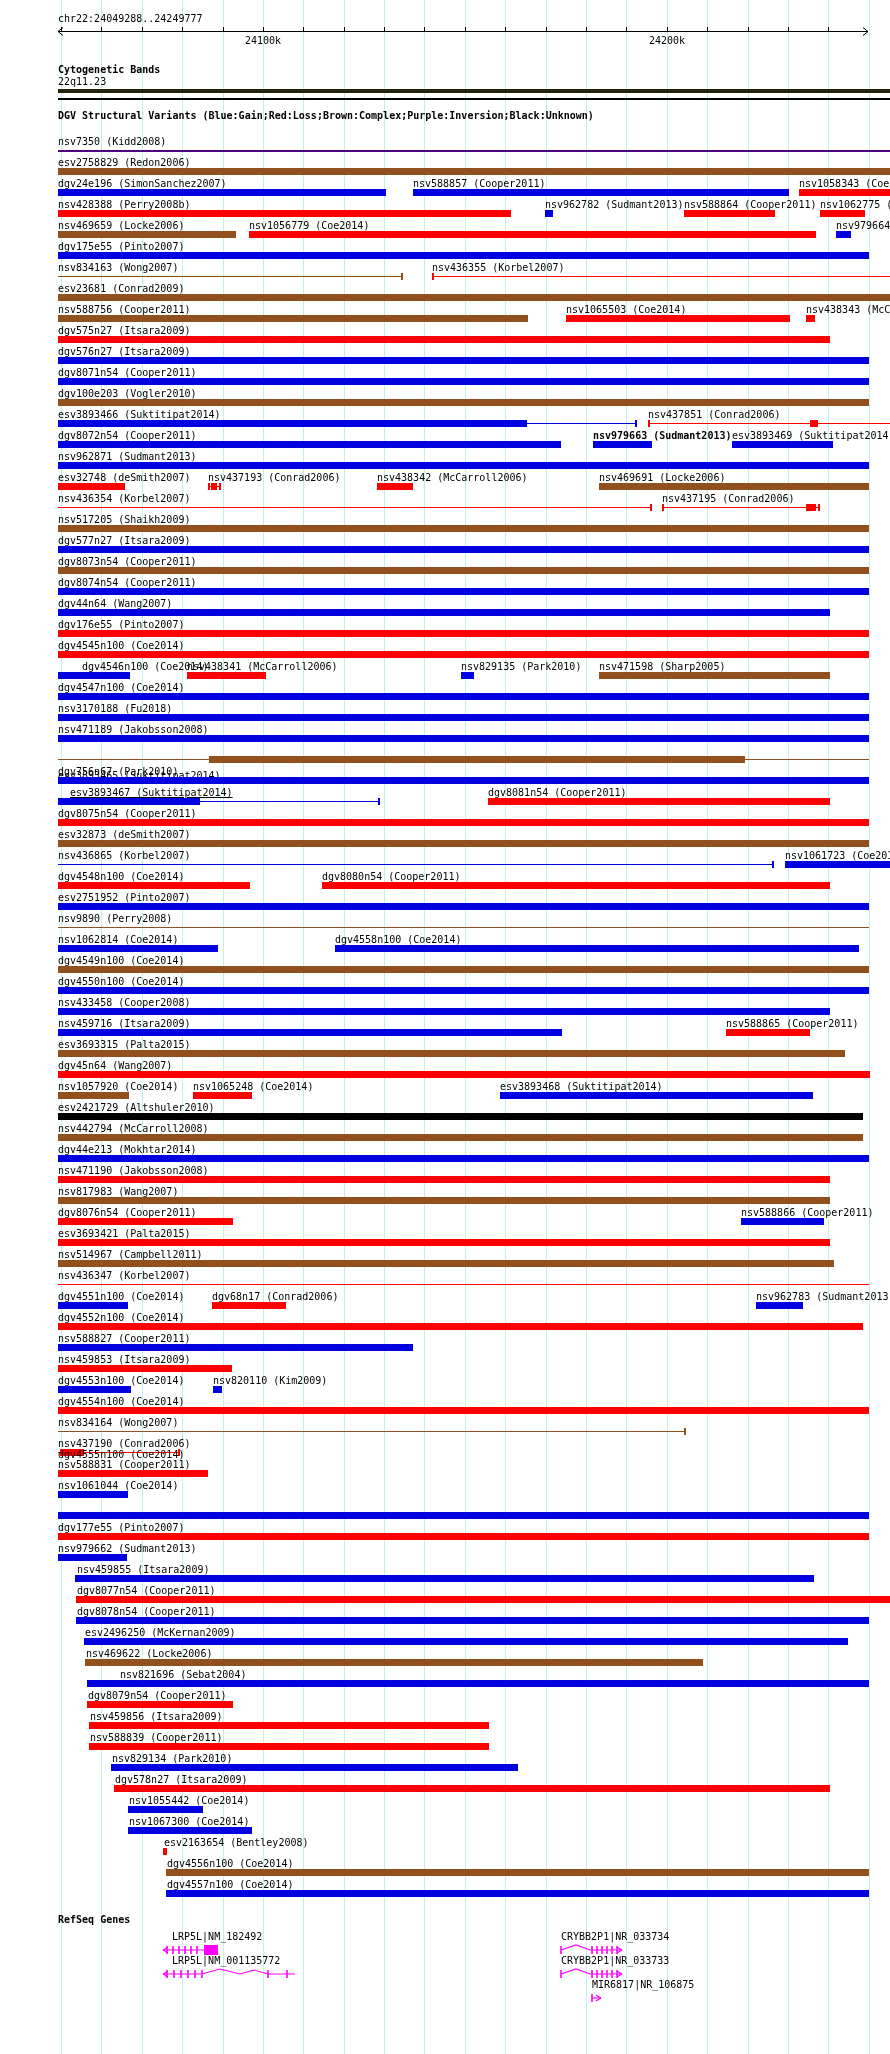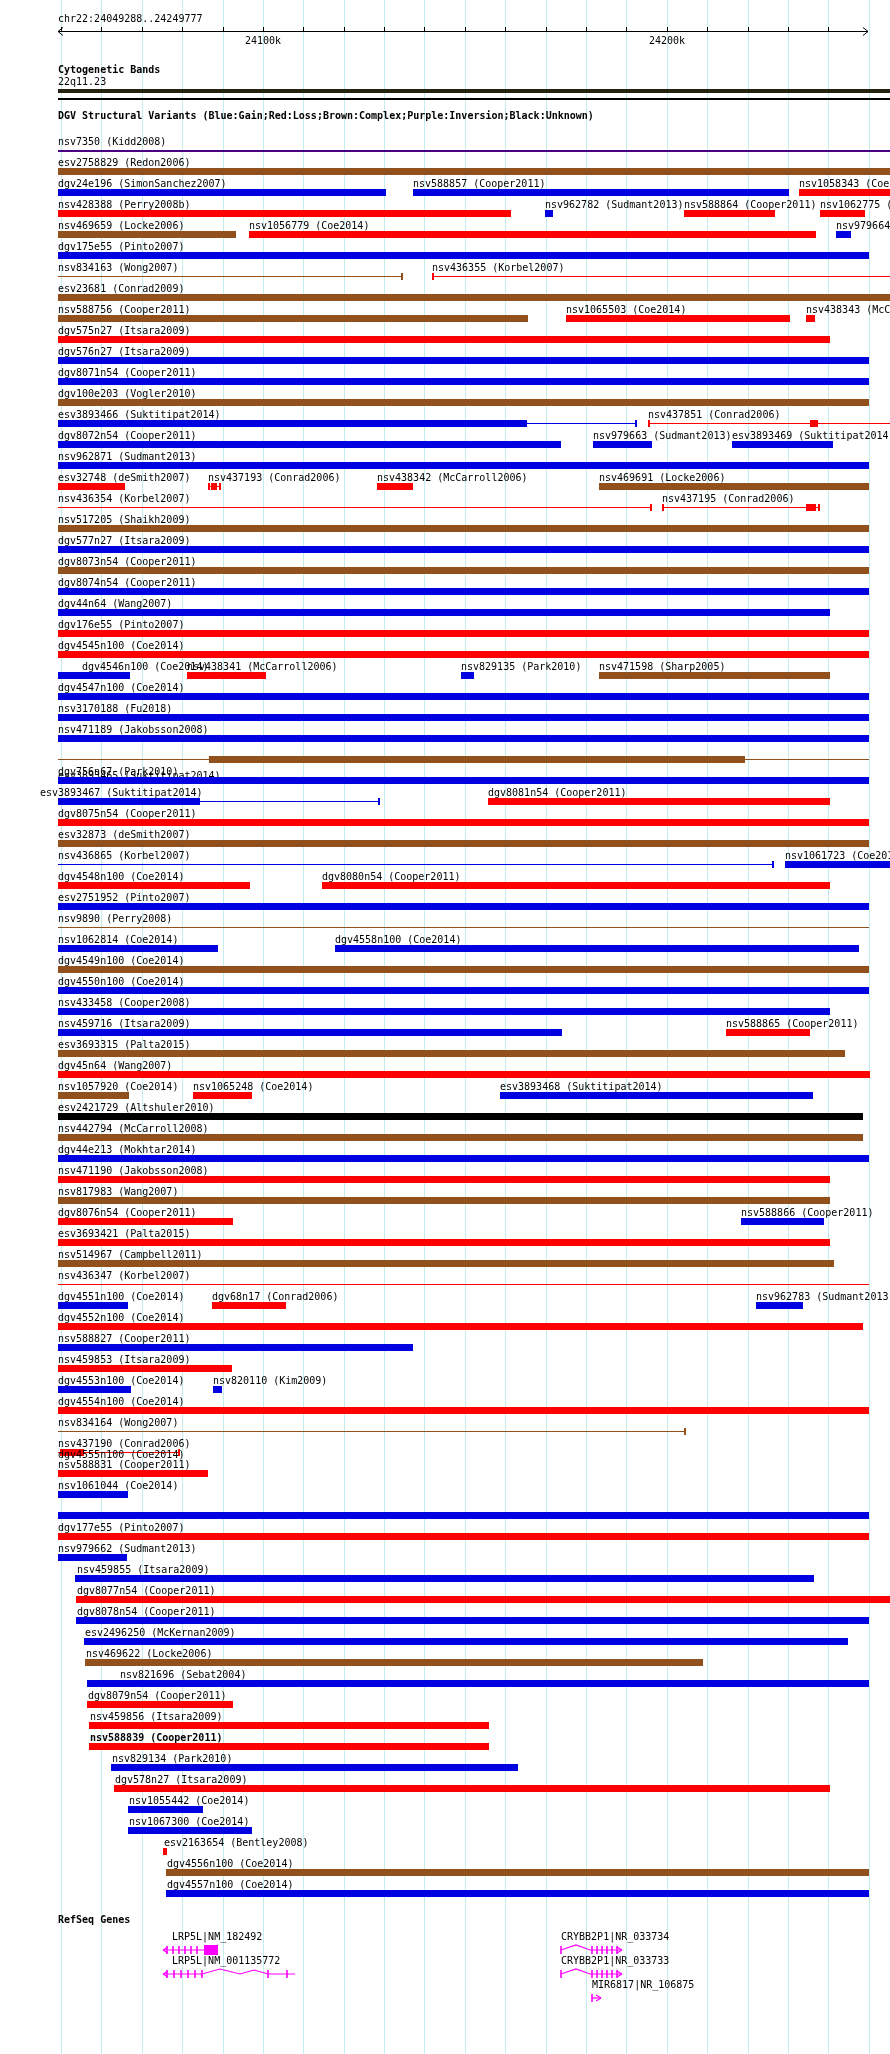--- a/index.html
+++ b/index.html
@@ -130,21 +130,21 @@
       <div class="lbl" style="left: 58px; top: 410px;">esv3893466 (Suktitipat2014)</div>
       <div class="thin" style="left: 58px; top: 423px; width: 579px; height: 1px; background: rgb(0, 0, 224);"></div>
       <div class="vtick" style="left: 635px; top: 420px; background: rgb(0, 0, 224);"></div>
       <div class="bar" style="left: 58px; top: 420px; width: 469px; background: rgb(0, 0, 224);"></div>
       <div class="lbl" style="left: 648px; top: 410px;">nsv437851 (Conrad2006)</div>
       <div class="thin" style="left: 648px; top: 423px; width: 242px; height: 1px; background: rgb(255, 0, 0);"></div>
       <div class="vtick" style="left: 648px; top: 420px; background: rgb(255, 0, 0);"></div>
       <div class="bar" style="left: 810px; top: 420px; width: 8px; background: rgb(255, 0, 0);"></div>
       <div class="lbl" style="left: 58px; top: 431px;">dgv8072n54 (Cooper2011)</div>
       <div class="bar" style="left: 58px; top: 441px; width: 503px; background: rgb(0, 0, 224);"></div>
-      <div class="lbl" style="left: 593px; top: 431px;">nsv979663 (Sudmant2013)</div>
+      <div class="lbl" style="left: 593px; top: 431px; font-weight: bold;">nsv979663 (Sudmant2013)</div>
       <div class="bar" style="left: 593px; top: 441px; width: 59px; background: rgb(0, 0, 224);"></div>
       <div class="lbl" style="left: 732px; top: 431px;">esv3893469 (Suktitipat2014)</div>
       <div class="bar" style="left: 732px; top: 441px; width: 101px; background: rgb(0, 0, 224);"></div>
       <div class="lbl" style="left: 58px; top: 452px;">nsv962871 (Sudmant2013)</div>
       <div class="bar" style="left: 58px; top: 462px; width: 811px; background: rgb(0, 0, 224);"></div>
       <div class="lbl" style="left: 58px; top: 473px;">esv32748 (deSmith2007)</div>
       <div class="bar" style="left: 58px; top: 483px; width: 67px; background: rgb(255, 0, 0);"></div>
       <div class="lbl" style="left: 208px; top: 473px;">nsv437193 (Conrad2006)</div>
       <div class="thin" style="left: 208px; top: 486px; width: 13px; height: 1px; background: rgb(255, 0, 0);"></div>
       <div class="vtick" style="left: 208px; top: 483px; background: rgb(255, 0, 0);"></div>
@@ -188,21 +188,21 @@
       <div class="bar" style="left: 58px; top: 693px; width: 811px; background: rgb(0, 0, 224);"></div>
       <div class="lbl" style="left: 58px; top: 704px;">nsv3170188 (Fu2018)</div>
       <div class="bar" style="left: 58px; top: 714px; width: 811px; background: rgb(0, 0, 224);"></div>
       <div class="lbl" style="left: 58px; top: 725px;">nsv471189 (Jakobsson2008)</div>
       <div class="bar" style="left: 58px; top: 735px; width: 811px; background: rgb(0, 0, 224);"></div>
       <div class="lbl" style="left: 58px; top: 746px; margin-top: 25px;">esv3893465 (Suktitipat2014)</div>
       <div class="thin" style="left: 58px; top: 759px; width: 811px; height: 1px; background: rgb(145, 80, 28);"></div>
       <div class="bar" style="left: 209px; top: 756px; width: 536px; background: rgb(145, 80, 28);"></div>
       <div class="lbl" style="left: 58px; top: 767px;">dgv756n67 (Park2010)</div>
       <div class="bar" style="left: 58px; top: 777px; width: 811px; background: rgb(0, 0, 224);"></div>
-      <div class="lbl" style="left: 40px; top: 788px;">esv3893467 (Suktitipat2014)</div>
+      <div class="lbl" style="left: 70px; top: 788px; text-decoration: underline;">esv3893467 (Suktitipat2014)</div>
       <div class="thin" style="left: 58px; top: 801px; width: 322px; height: 1px; background: rgb(0, 0, 224);"></div>
       <div class="vtick" style="left: 378px; top: 798px; background: rgb(0, 0, 224);"></div>
       <div class="bar" style="left: 58px; top: 798px; width: 142px; background: rgb(0, 0, 224);"></div>
       <div class="lbl" style="left: 488px; top: 788px;">dgv8081n54 (Cooper2011)</div>
       <div class="bar" style="left: 488px; top: 798px; width: 342px; background: rgb(255, 0, 0);"></div>
       <div class="lbl" style="left: 58px; top: 809px;">dgv8075n54 (Cooper2011)</div>
       <div class="bar" style="left: 58px; top: 819px; width: 811px; background: rgb(255, 0, 0);"></div>
       <div class="lbl" style="left: 58px; top: 830px;">esv32873 (deSmith2007)</div>
       <div class="bar" style="left: 58px; top: 840px; width: 811px; background: rgb(145, 80, 28);"></div>
       <div class="lbl" style="left: 58px; top: 851px;">nsv436865 (Korbel2007)</div>
@@ -306,21 +306,21 @@
       <div class="lbl" style="left: 85px; top: 1628px;">esv2496250 (McKernan2009)</div>
       <div class="bar" style="left: 84px; top: 1638px; width: 764px; background: rgb(0, 0, 224);"></div>
       <div class="lbl" style="left: 86px; top: 1649px;">nsv469622 (Locke2006)</div>
       <div class="bar" style="left: 85px; top: 1659px; width: 618px; background: rgb(145, 80, 28);"></div>
       <div class="lbl" style="left: 88px; top: 1670px; margin-left: 32px;">nsv821696 (Sebat2004)</div>
       <div class="bar" style="left: 87px; top: 1680px; width: 782px; background: rgb(0, 0, 224);"></div>
       <div class="lbl" style="left: 88px; top: 1691px;">dgv8079n54 (Cooper2011)</div>
       <div class="bar" style="left: 87px; top: 1701px; width: 146px; background: rgb(255, 0, 0);"></div>
       <div class="lbl" style="left: 90px; top: 1712px;">nsv459856 (Itsara2009)</div>
       <div class="bar" style="left: 89px; top: 1722px; width: 400px; background: rgb(255, 0, 0);"></div>
-      <div class="lbl" style="left: 90px; top: 1733px; font-weight: bold;">nsv588839 (Cooper2011)</div>
+      <div class="lbl" style="left: 90px; top: 1733px;">nsv588839 (Cooper2011)</div>
       <div class="bar" style="left: 89px; top: 1743px; width: 400px; background: rgb(255, 0, 0);"></div>
       <div class="lbl" style="left: 112px; top: 1754px;">nsv829134 (Park2010)</div>
       <div class="bar" style="left: 111px; top: 1764px; width: 407px; background: rgb(0, 0, 224);"></div>
       <div class="lbl" style="left: 115px; top: 1775px;">dgv578n27 (Itsara2009)</div>
       <div class="bar" style="left: 114px; top: 1785px; width: 716px; background: rgb(255, 0, 0);"></div>
       <div class="lbl" style="left: 129px; top: 1796px;">nsv1055442 (Coe2014)</div>
       <div class="bar" style="left: 128px; top: 1806px; width: 75px; background: rgb(0, 0, 224);"></div>
       <div class="lbl" style="left: 129px; top: 1817px;">nsv1067300 (Coe2014)</div>
       <div class="bar" style="left: 128px; top: 1827px; width: 124px; background: rgb(0, 0, 224);"></div>
       <div class="lbl" style="left: 164px; top: 1838px;">esv2163654 (Bentley2008)</div>

